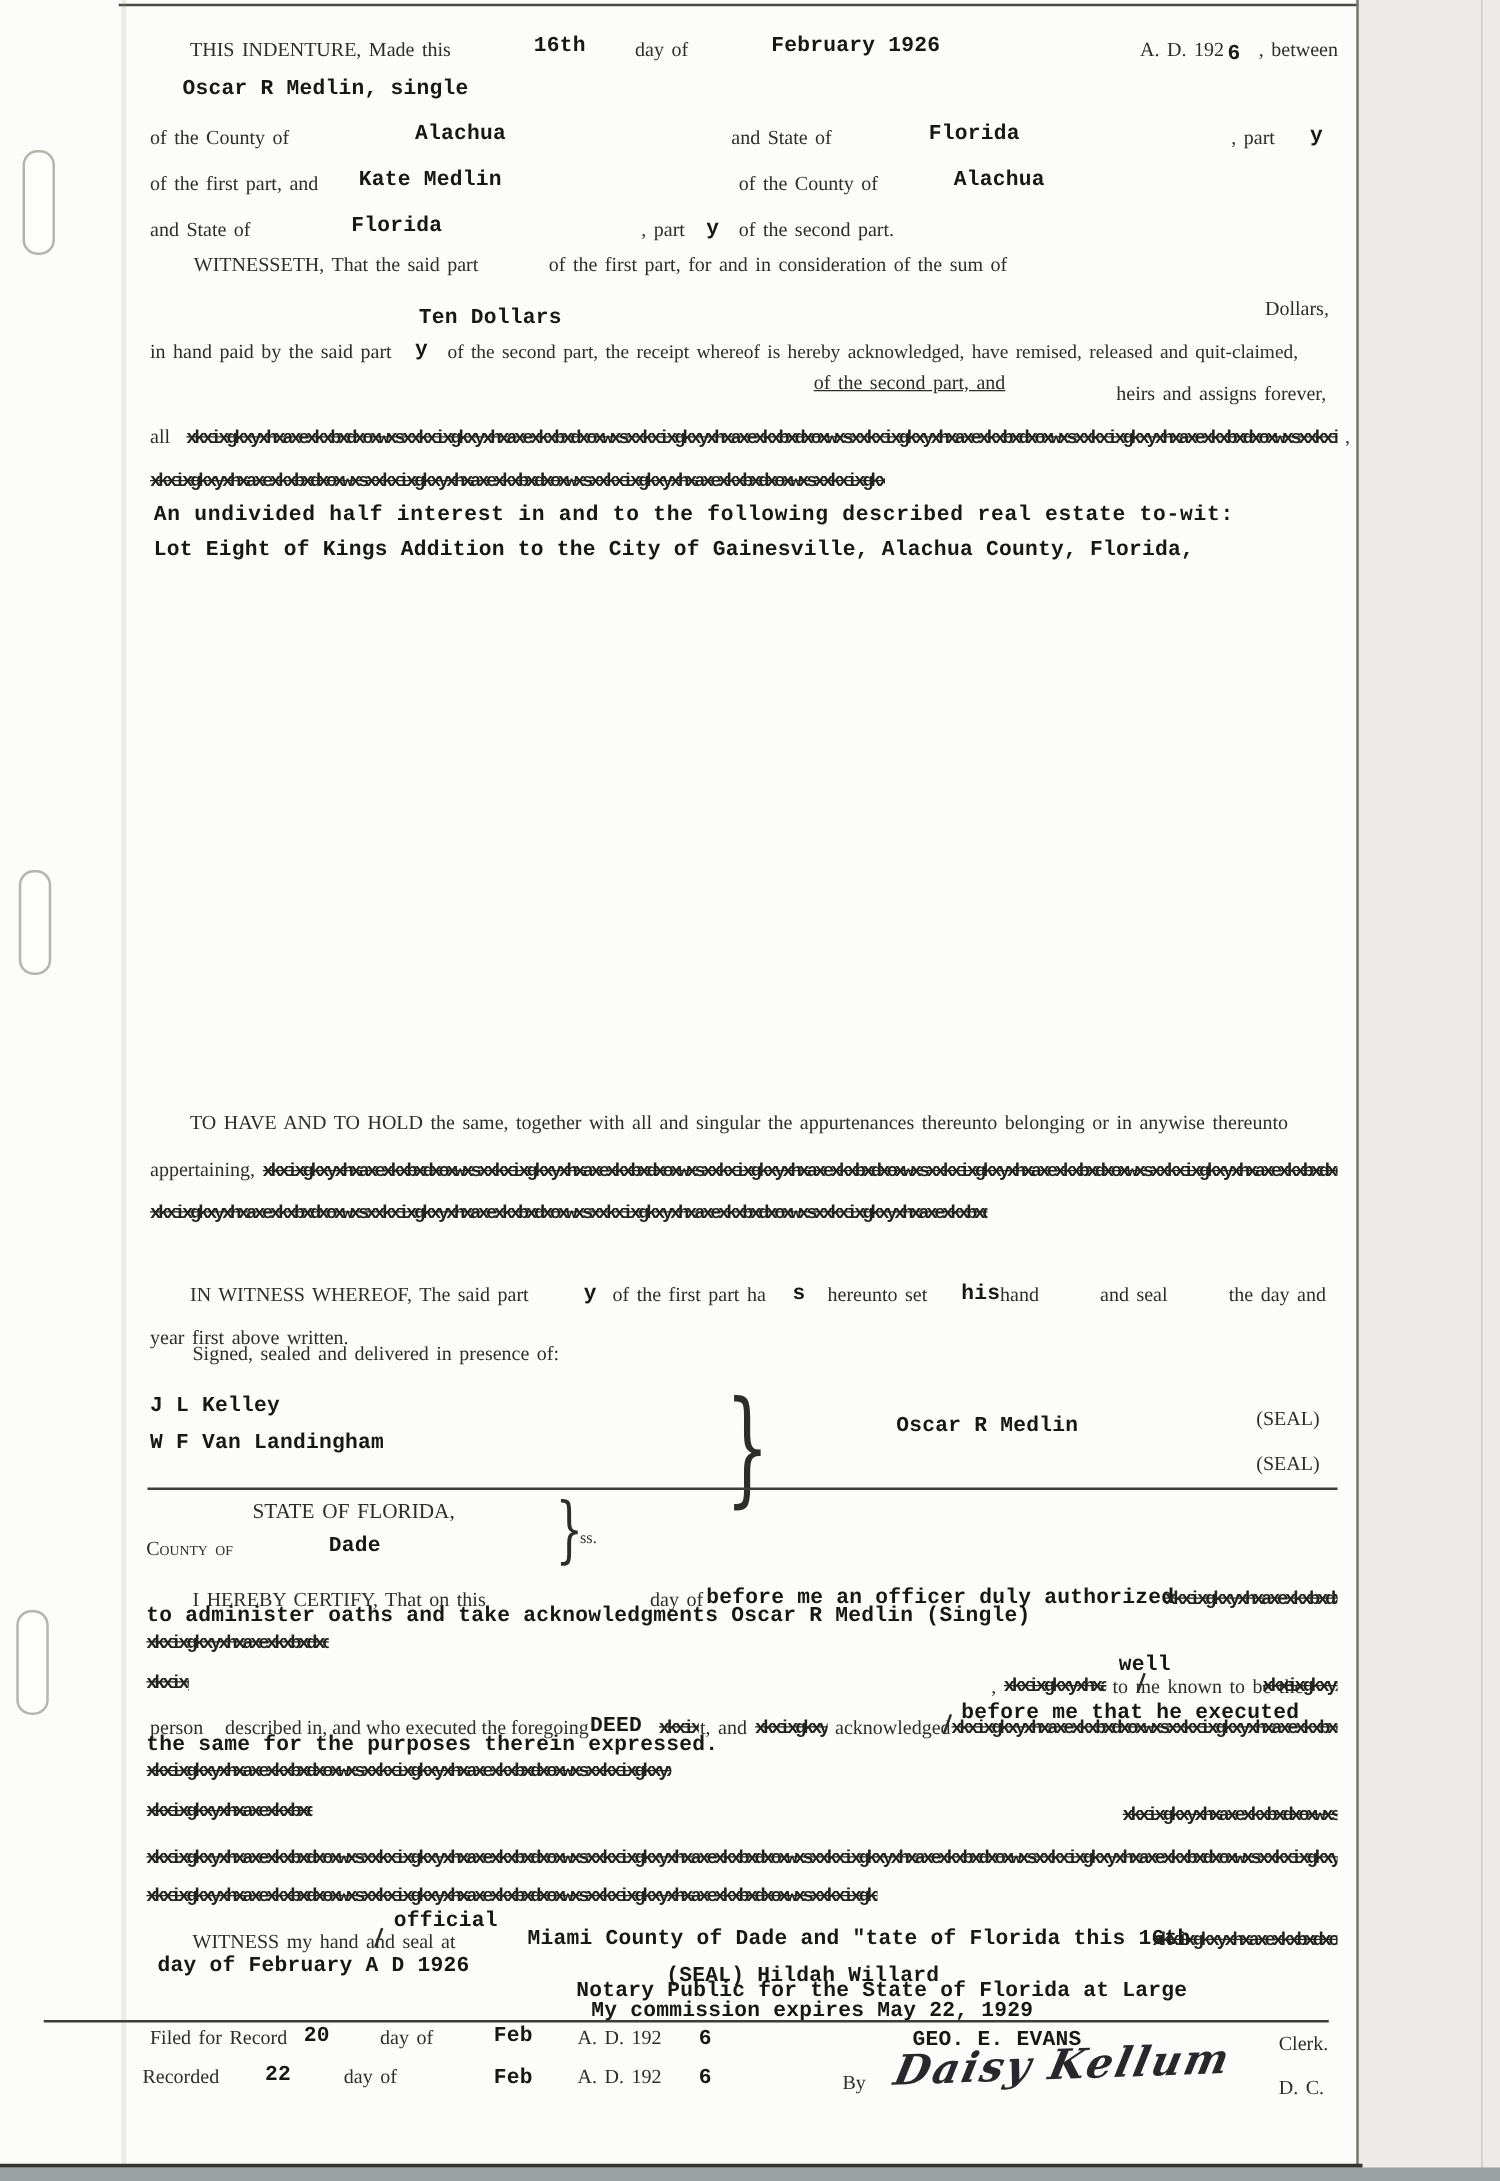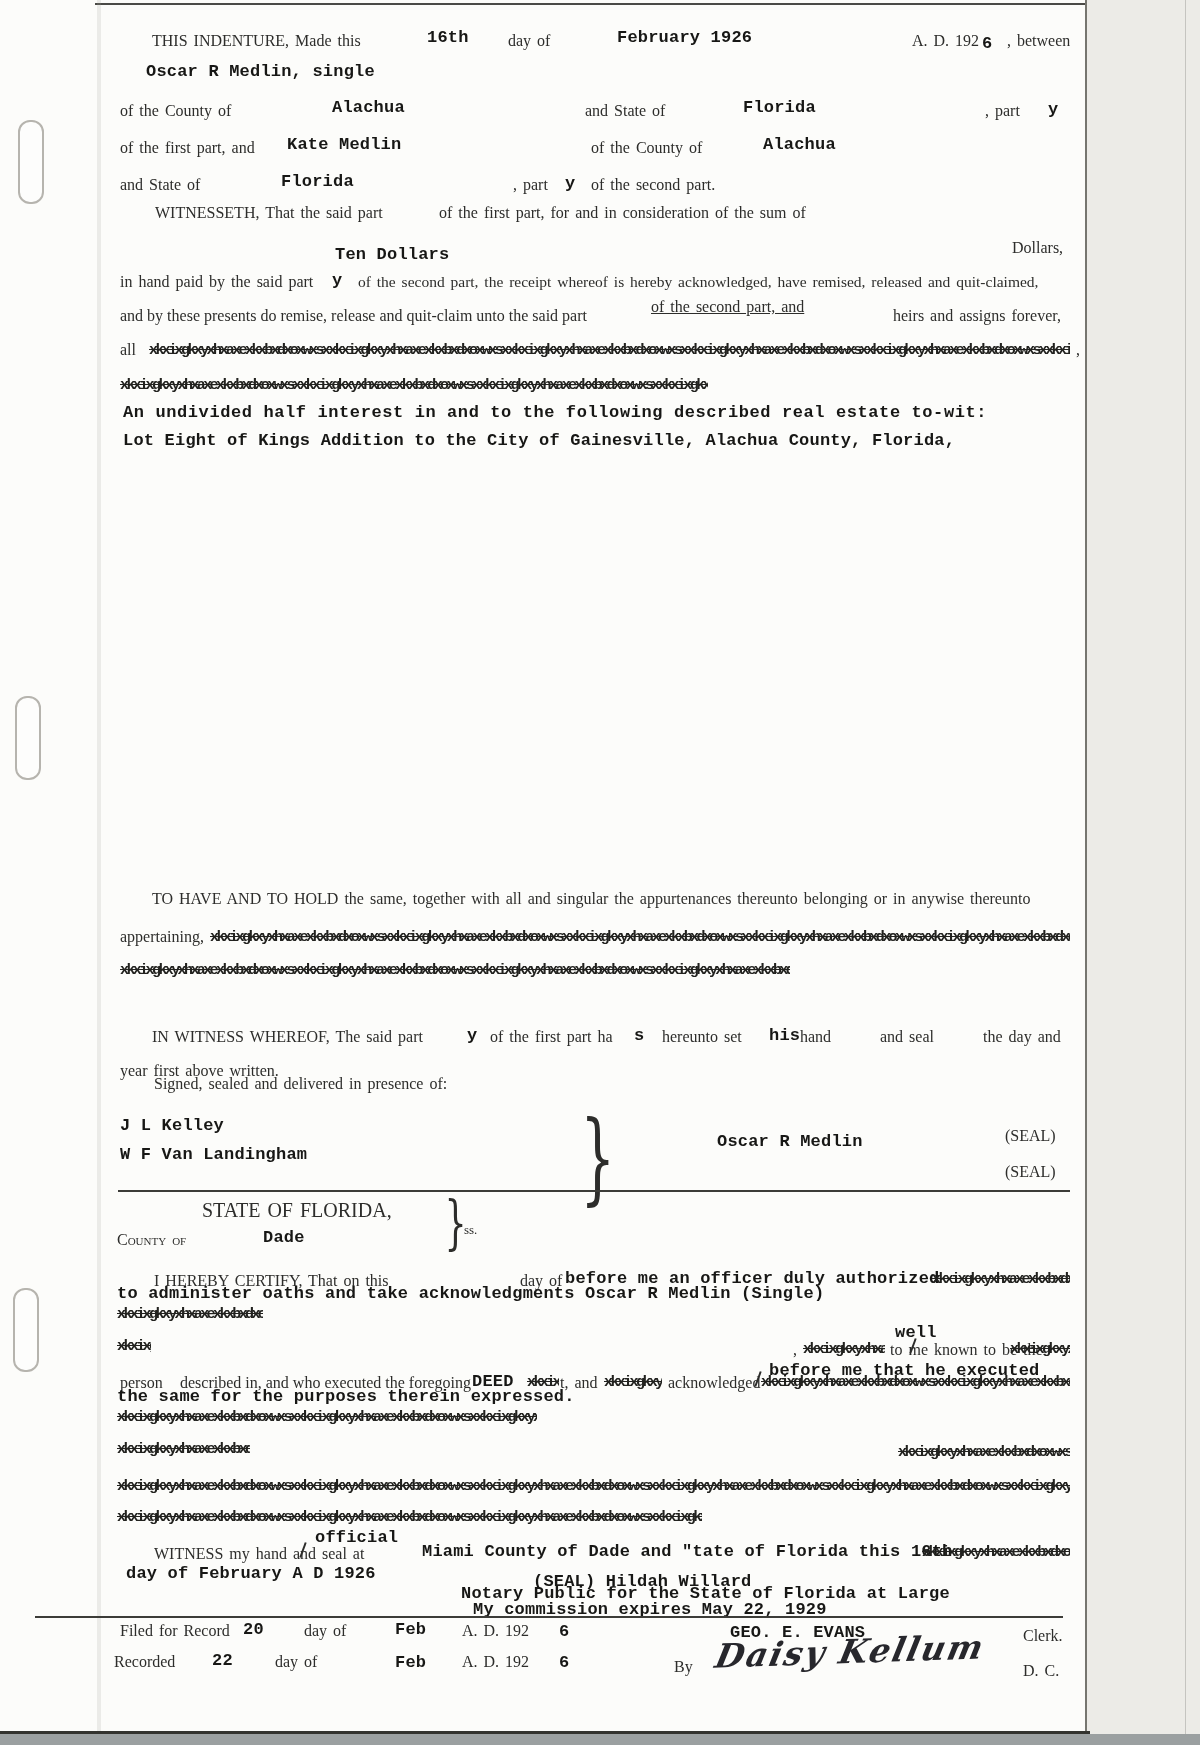--- a/index.html
+++ b/index.html
@@ -71,21 +71,20 @@
 
   <span class="s" style="left:155px;top:204px;">WITNESSETH, That the said part</span>
   <span class="s" style="left:439px;top:204px;">of the first part, for and in consideration of the sum of</span>
   <span class="t" style="left:335px;top:245px;">Ten Dollars</span>
   <span class="s" style="left:1012px;top:239px;">Dollars,</span>
 
   <span class="s" style="left:120px;top:273px;">in hand paid by the said part</span>
   <span class="t" style="left:332px;top:271px;">y</span>
   <span class="s" style="left:358px;top:273px;font-size:15.5px;">of the second part, the receipt whereof is hereby acknowledged, have remised, released and quit-claimed,</span>
 
-  <span class="s" style="left:120px;top:307px;word-spacing:0;">and by these presents do remise, release and quit-claim unto the said part</span>
   <span class="s" style="left:651px;top:298px;text-decoration:underline;">of the second part, and</span>
   <span class="s" style="left:893px;top:307px;">heirs and assigns forever,</span>
 
   <span class="s" style="left:120px;top:341px;">all</span>
   <span class="x" style="left:149px;top:342px;width:921px;">xkxixgkxyxhxaxexkxbxdxoxwxsxxkxixgkxyxhxaxexkxbxdxoxwxsxxkxixgkxyxhxaxexkxbxdxoxwxsxxkxixgkxyxhxaxexkxbxdxoxwxsxxkxixgkxyxhxaxexkxbxdxoxwxsxxkxixgkxyxhxaxexkxbxdxoxwxsxxkxixgkxyxhxaxexkxbxdxoxwxsxxkxixgkxyxhxaxexkxbxdxoxwxsx</span>
   <span class="s" style="left:1076px;top:341px;">,</span>
   <span class="x" style="left:120px;top:377px;width:588px;">xkxixgkxyxhxaxexkxbxdxoxwxsxxkxixgkxyxhxaxexkxbxdxoxwxsxxkxixgkxyxhxaxexkxbxdxoxwxsxxkxixgkxyxhxaxexkxbxdxoxwxsxxkxixgkxyxhxaxexkxbxdxoxwxsxxkxixgkxyxhxaxexkxbxdxoxwxsxxkxixgkxyxhxaxexkxbxdxoxwxsxxkxixgkxyxhxaxexkxbxdxoxwxsx</span>
 
   <span class="t" style="left:123px;top:431px;">Lot Eight of Kings Addition to the City of Gainesville, Alachua County, Florida,</span>
   <span class="t" style="left:123px;top:403px;letter-spacing:.6px;">An undivided half interest in and to the following described real estate to-wit:</span>
@@ -109,21 +108,21 @@
   <span class="s" style="left:154px;top:1075px;">Signed, sealed and delivered in presence of:</span>
   <span class="t" style="left:120px;top:1116px;">J L Kelley</span>
   <span class="t" style="left:120px;top:1145px;">W F Van Landingham</span>
   <span class="brace" style="left:566px;top:1108px;font-size:100px;transform:scaleX(.55);">}</span>
   <span class="t" style="left:717px;top:1132px;">Oscar R Medlin</span>
   <span class="s" style="left:1005px;top:1127px;">(SEAL)</span>
   <span class="s" style="left:1005px;top:1163px;">(SEAL)</span>
 
   <div class="rule" style="left:118px;top:1190px;width:952px;"></div>
 
-  <span class="s" style="left:202px;top:1199px;font-size:20px;">STATE OF FLORIDA,</span>
+  <span class="s" style="left:202px;top:1199px;font-size:17px;">STATE OF FLORIDA,</span>
   <span class="brace" style="left:437px;top:1194px;font-size:58px;transform:scaleX(.6);">}</span>
   <span class="s" style="left:464px;top:1222px;font-size:13px;">ss.</span>
   <span class="s sc" style="left:117px;top:1231px;">County of</span>
   <span class="t" style="left:263px;top:1228px;">Dade</span>
 
   <span class="s" style="left:154px;top:1272px;">I HEREBY CERTIFY, That on this</span>
   <span class="s" style="left:520px;top:1272px;">day of</span>
   <span class="t" style="left:565px;top:1269px;">before me an officer duly authorized</span>
   <span class="x" style="left:932px;top:1271px;width:138px;">xkxixgkxyxhxaxexkxbxdxoxwxsxxkxixgkxyxhxaxexkxbxdxoxwxsxxkxixgkxyxhxaxexkxbxdxoxwxsxxkxixgkxyxhxaxexkxbxdxoxwxsxxkxixgkxyxhxaxexkxbxdxoxwxsxxkxixgkxyxhxaxexkxbxdxoxwxsxxkxixgkxyxhxaxexkxbxdxoxwxsxxkxixgkxyxhxaxexkxbxdxoxwxsx</span>
   <span class="t" style="left:117px;top:1284px;">to administer oaths and take acknowledgments Oscar R Medlin  (Single)</span>

